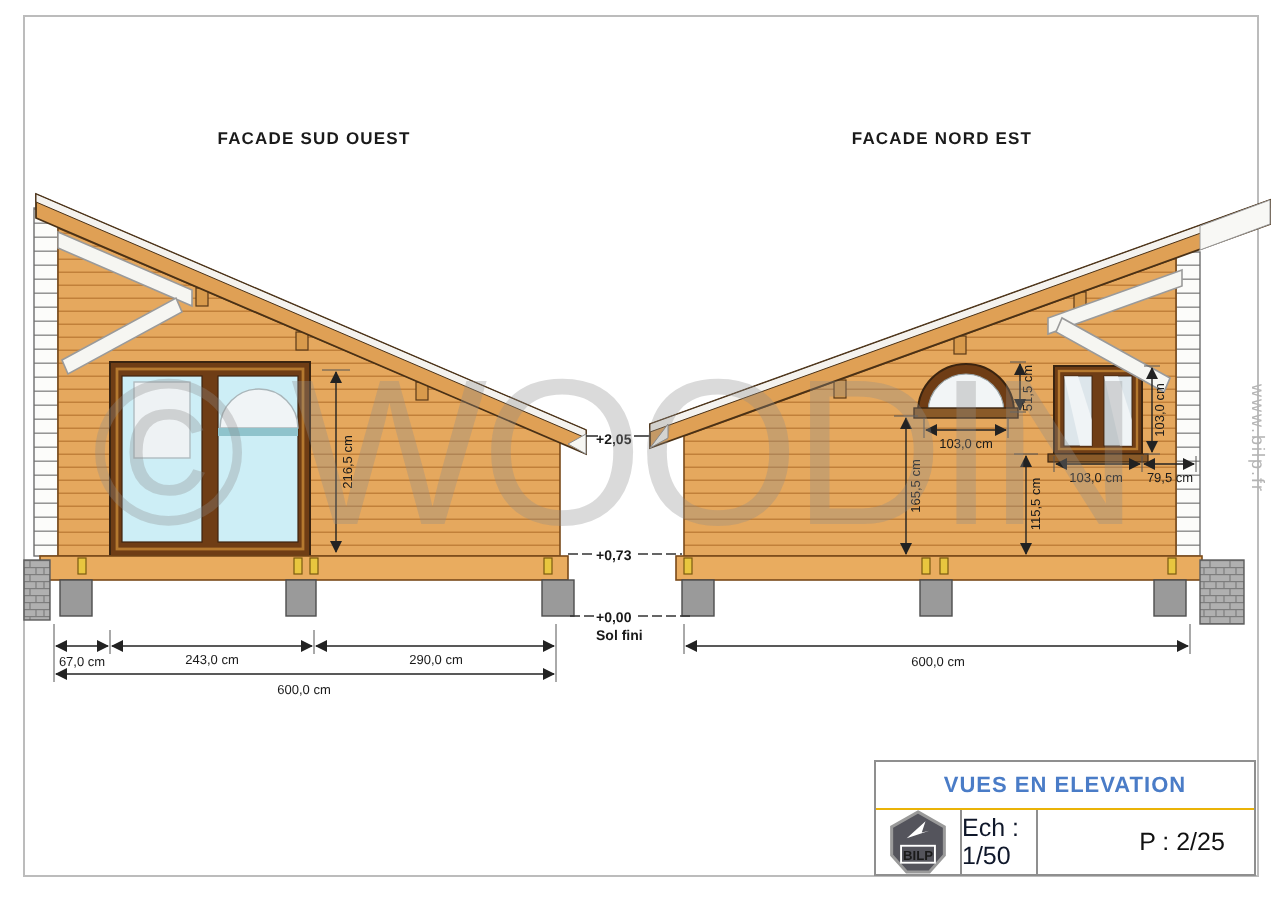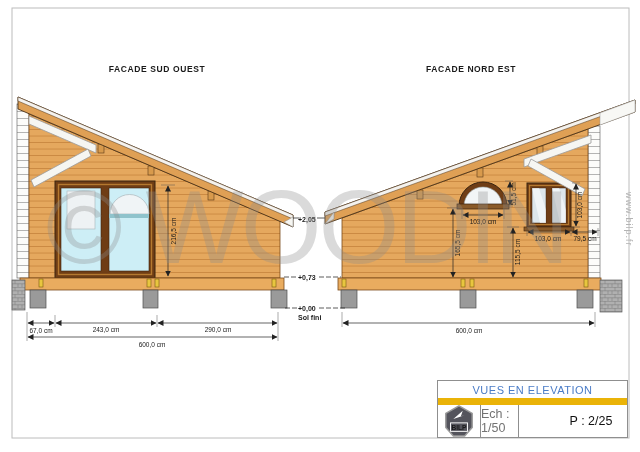--- a/index.html
+++ b/index.html
@@ -14,25 +14,25 @@
   .extline{stroke:#555;stroke-width:.5;}
   
   #wm{position:absolute;left:46px;top:168px;font-size:104px;font-weight:normal;
       letter-spacing:-3px;white-space:nowrap;color:rgba(140,140,140,.32);
       pointer-events:none;z-index:5;}
   #wmsite{position:absolute;left:624px;top:192px;writing-mode:vertical-rl;
       font-size:9px;color:#b4b4b4;letter-spacing:1px;z-index:5;}
   
   #tb{position:absolute;left:437px;top:380px;width:191px;height:58px;background:#fff;
       border:1px solid #8f8f8f;box-sizing:border-box;z-index:6;display:flex;flex-direction:column;}
-  #tb .row1{height:23px;border-bottom:7px solid #eab308;display:flex;align-items:center;
-      justify-content:center;color:#4a7cc7;font-weight:normal;font-size:11px;letter-spacing:.5px;}
+  #tb .row1{height:23px;border-bottom:1px solid #eab308;display:flex;align-items:center;
+      justify-content:center;color:#4a7cc7;font-weight:bold;font-size:11px;letter-spacing:.5px;}
   #tb .row2{flex:1;display:flex;}
   #tb .logo-cell{width:42px;border-right:1px solid #8f8f8f;display:flex;align-items:center;justify-content:center;}
-  #tb .scale-cell{flex:1;display:flex;align-items:center;justify-content:center;font-size:12.5px;color:#737373;}
+  #tb .scale-cell{flex:1;display:flex;align-items:center;justify-content:center;font-size:12.5px;color:#0f172a;}
   #tb .page-cell{width:72px;border-left:1px solid #8f8f8f;display:flex;align-items:center;justify-content:center;font-size:12.5px;color:#111;padding-left:36px;}
 </style>
 </head>
 <body>
 
 <div id="page">
 
 <svg id="drawing" width="640" height="452" viewBox="0 0 640 452">
   <defs>
     <marker id="arw" markerWidth="7" markerHeight="7" refX="5.5" refY="3" orient="auto-start-reverse" markerUnits="userSpaceOnUse">

